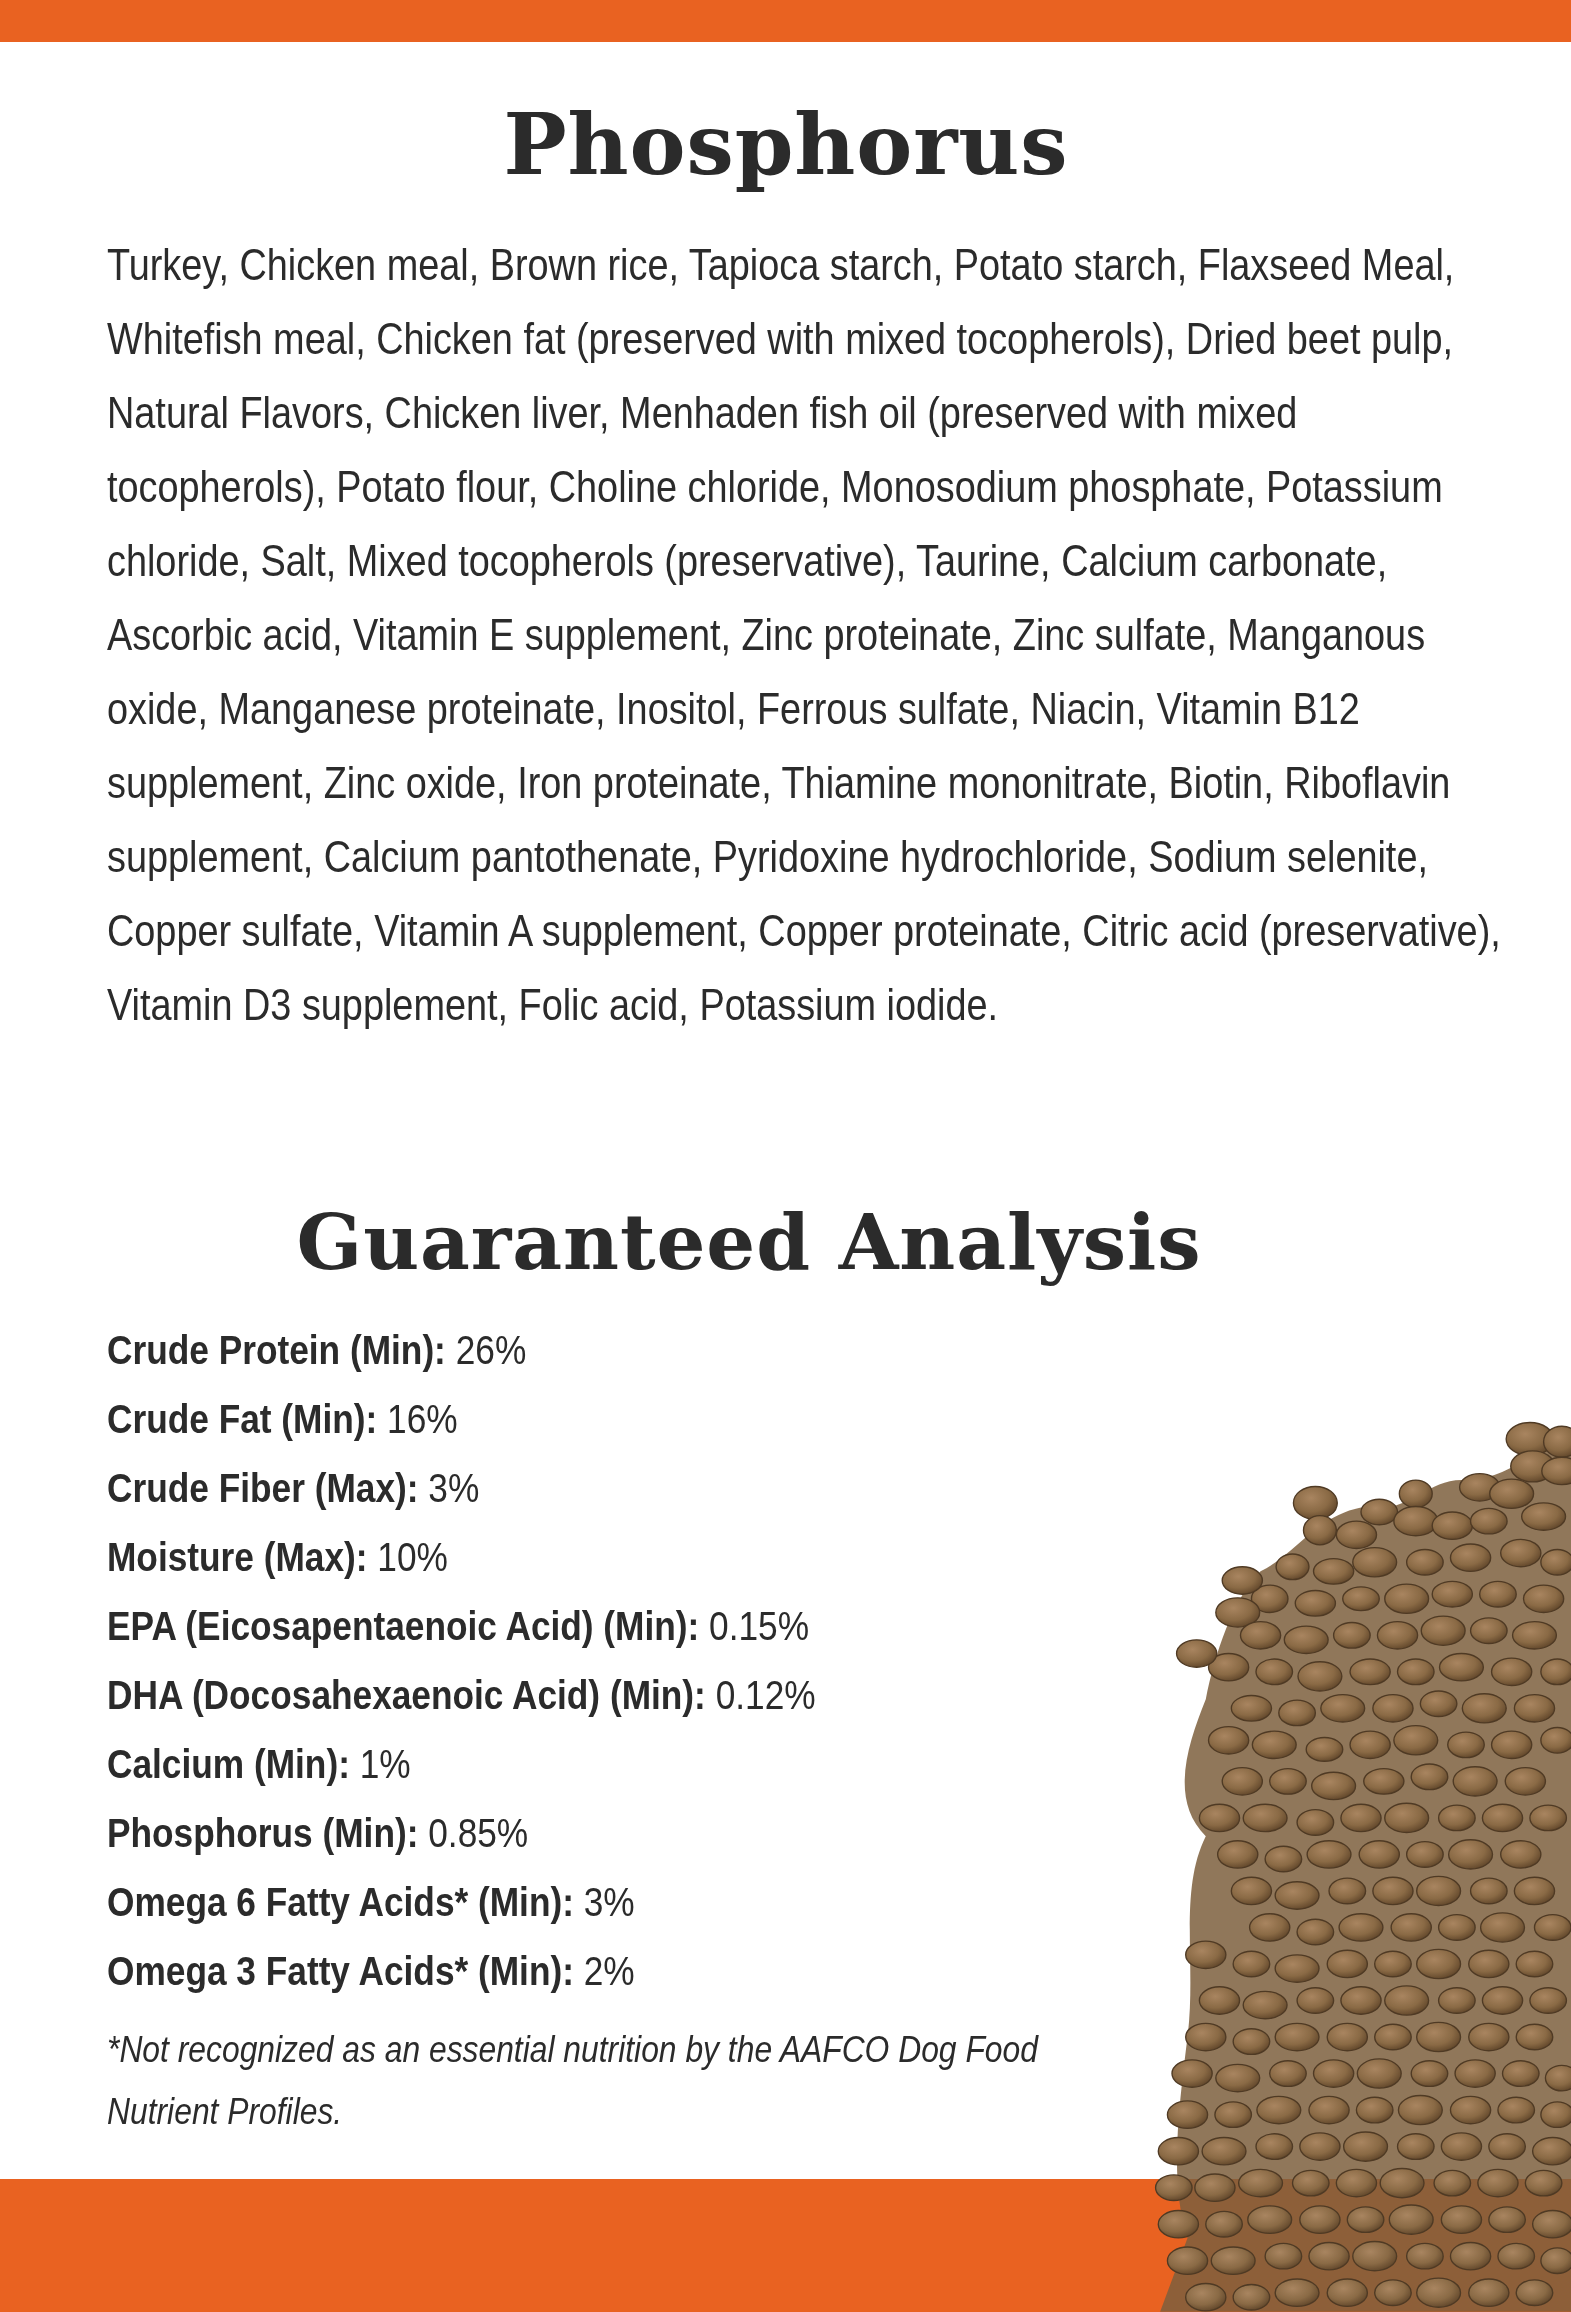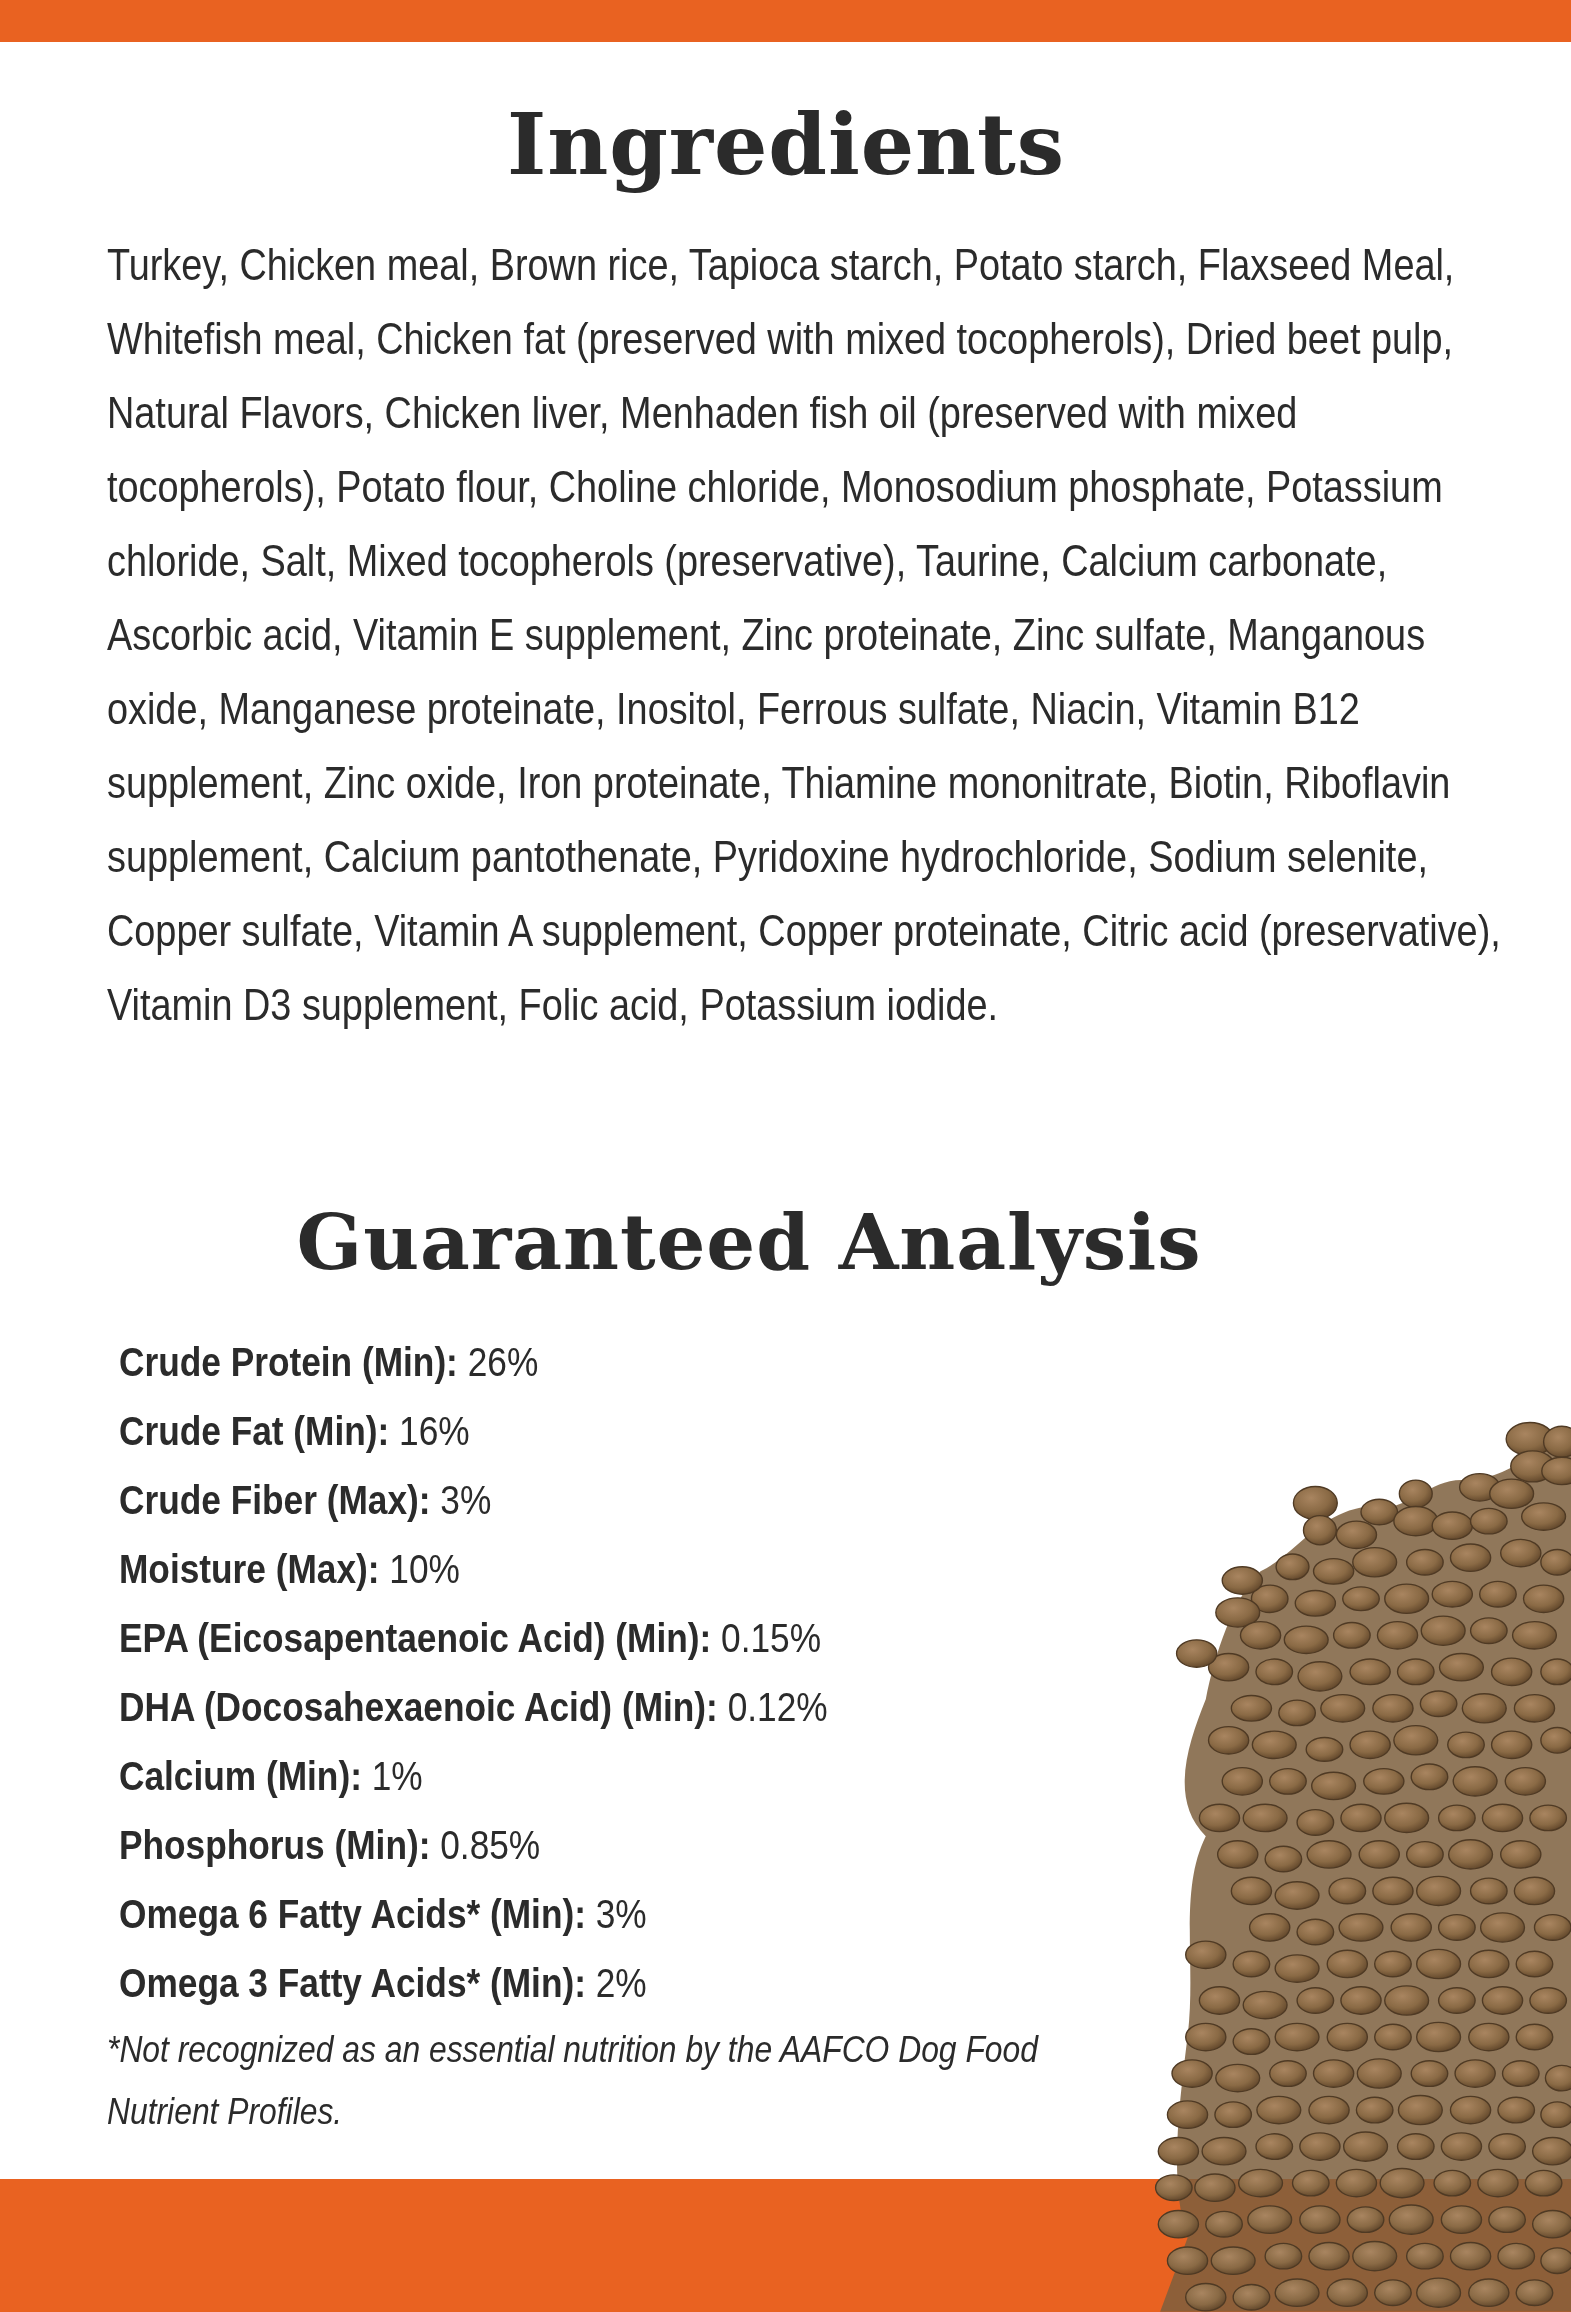--- a/index.html
+++ b/index.html
@@ -16,39 +16,39 @@
     letter-spacing: 0.9px; margin: 0;
   }
   .title.ing { top: 90px; font-size: 84px; line-height: 110px; }
   .title.ga { top: 1192px; left: -37px; font-size: 77px; line-height: 101px; }
   .ingredients {
     position: absolute; left: 107px; top: 228px; width: 1398px;
     font-size: 44px; line-height: 74px; color: #2b2b2b;
     transform: scaleX(0.86); transform-origin: left top; width: 1626px;
     margin: 0;
   }
-  .ga-list { position: absolute; left: 107px; top: 1316px; margin: 12px; padding: 0; list-style: none; }
+  .ga-list { position: absolute; left: 107px; top: 1316px; margin: 0; padding: 0; list-style: none; }
   .ga-row {
     font-size: 41px; line-height: 69px; white-space: nowrap;
     transform: scaleX(0.86); transform-origin: left top;
   }
   .ga-row .lbl { font-weight: bold; }
   .footnote {
     position: absolute; left: 107px; top: 2019px; width: 1142px;
     font-size: 37px; line-height: 62px; font-style: italic; color: #2b2b2b; margin: 0;
     transform: scaleX(0.86); transform-origin: left top;
   }
   .kibble-pile { position: absolute; left: 1151px; top: 1416px; width: 420px; height: 896px; }
 </style>
 </head>
 <body>
 
 <div class="top-bar"></div>
 
-<h1 class="title ing">Ingredients</h1>
+<h1 class="title ing">Phosphorus</h1>
 <p class="ingredients">Turkey, Chicken meal, Brown rice, Tapioca starch, Potato starch, Flaxseed Meal, Whitefish meal, Chicken fat (preserved with mixed tocopherols), Dried beet pulp, Natural Flavors, Chicken liver,  Menhaden fish oil (preserved with mixed tocopherols),  Potato flour, Choline chloride, Monosodium phosphate, Potassium chloride, Salt, Mixed tocopherols (preservative), Taurine, Calcium carbonate, Ascorbic acid, Vitamin E supplement, Zinc proteinate, Zinc sulfate, Manganous oxide, Manganese proteinate, Inositol, Ferrous sulfate, Niacin, Vitamin B12 supplement, Zinc oxide, Iron proteinate, Thiamine mononitrate, Biotin, Riboflavin supplement, Calcium pantothenate, Pyridoxine hydrochloride, Sodium selenite, Copper sulfate, Vitamin A supplement, Copper proteinate, Citric acid (preservative), Vitamin D3 supplement, Folic acid, Potassium iodide.</p>
 
 <h2 class="title ga">Guaranteed Analysis</h2>
 
 <ul class="ga-list">
   <li class="ga-row"><span class="lbl">Crude Protein (Min):</span><span> 26%</span></li>
   <li class="ga-row"><span class="lbl">Crude Fat (Min):</span><span> 16%</span></li>
   <li class="ga-row"><span class="lbl">Crude Fiber (Max):</span><span> 3%</span></li>
   <li class="ga-row"><span class="lbl">Moisture (Max):</span><span> 10%</span></li>
   <li class="ga-row"><span class="lbl">EPA (Eicosapentaenoic Acid) (Min):</span><span> 0.15%</span></li>

